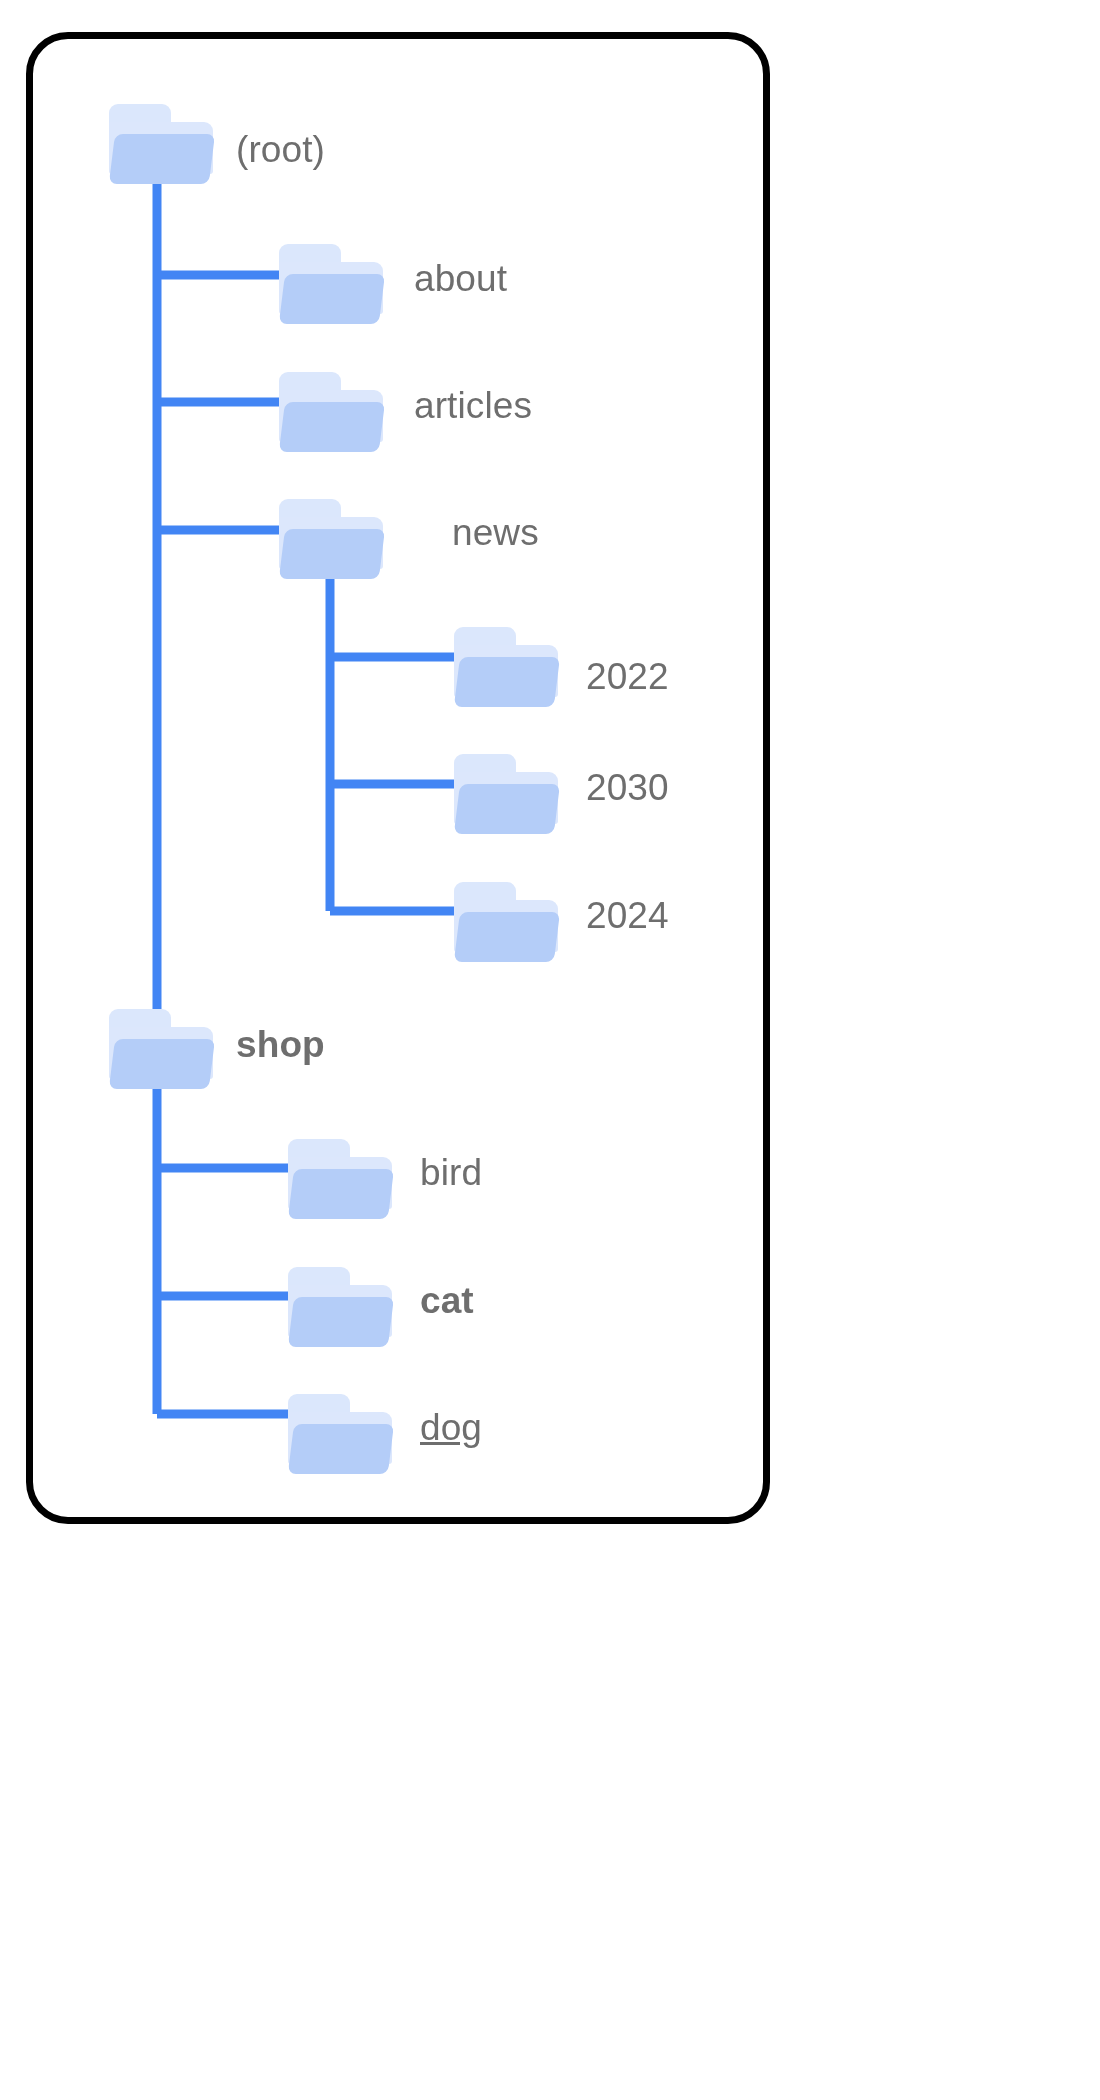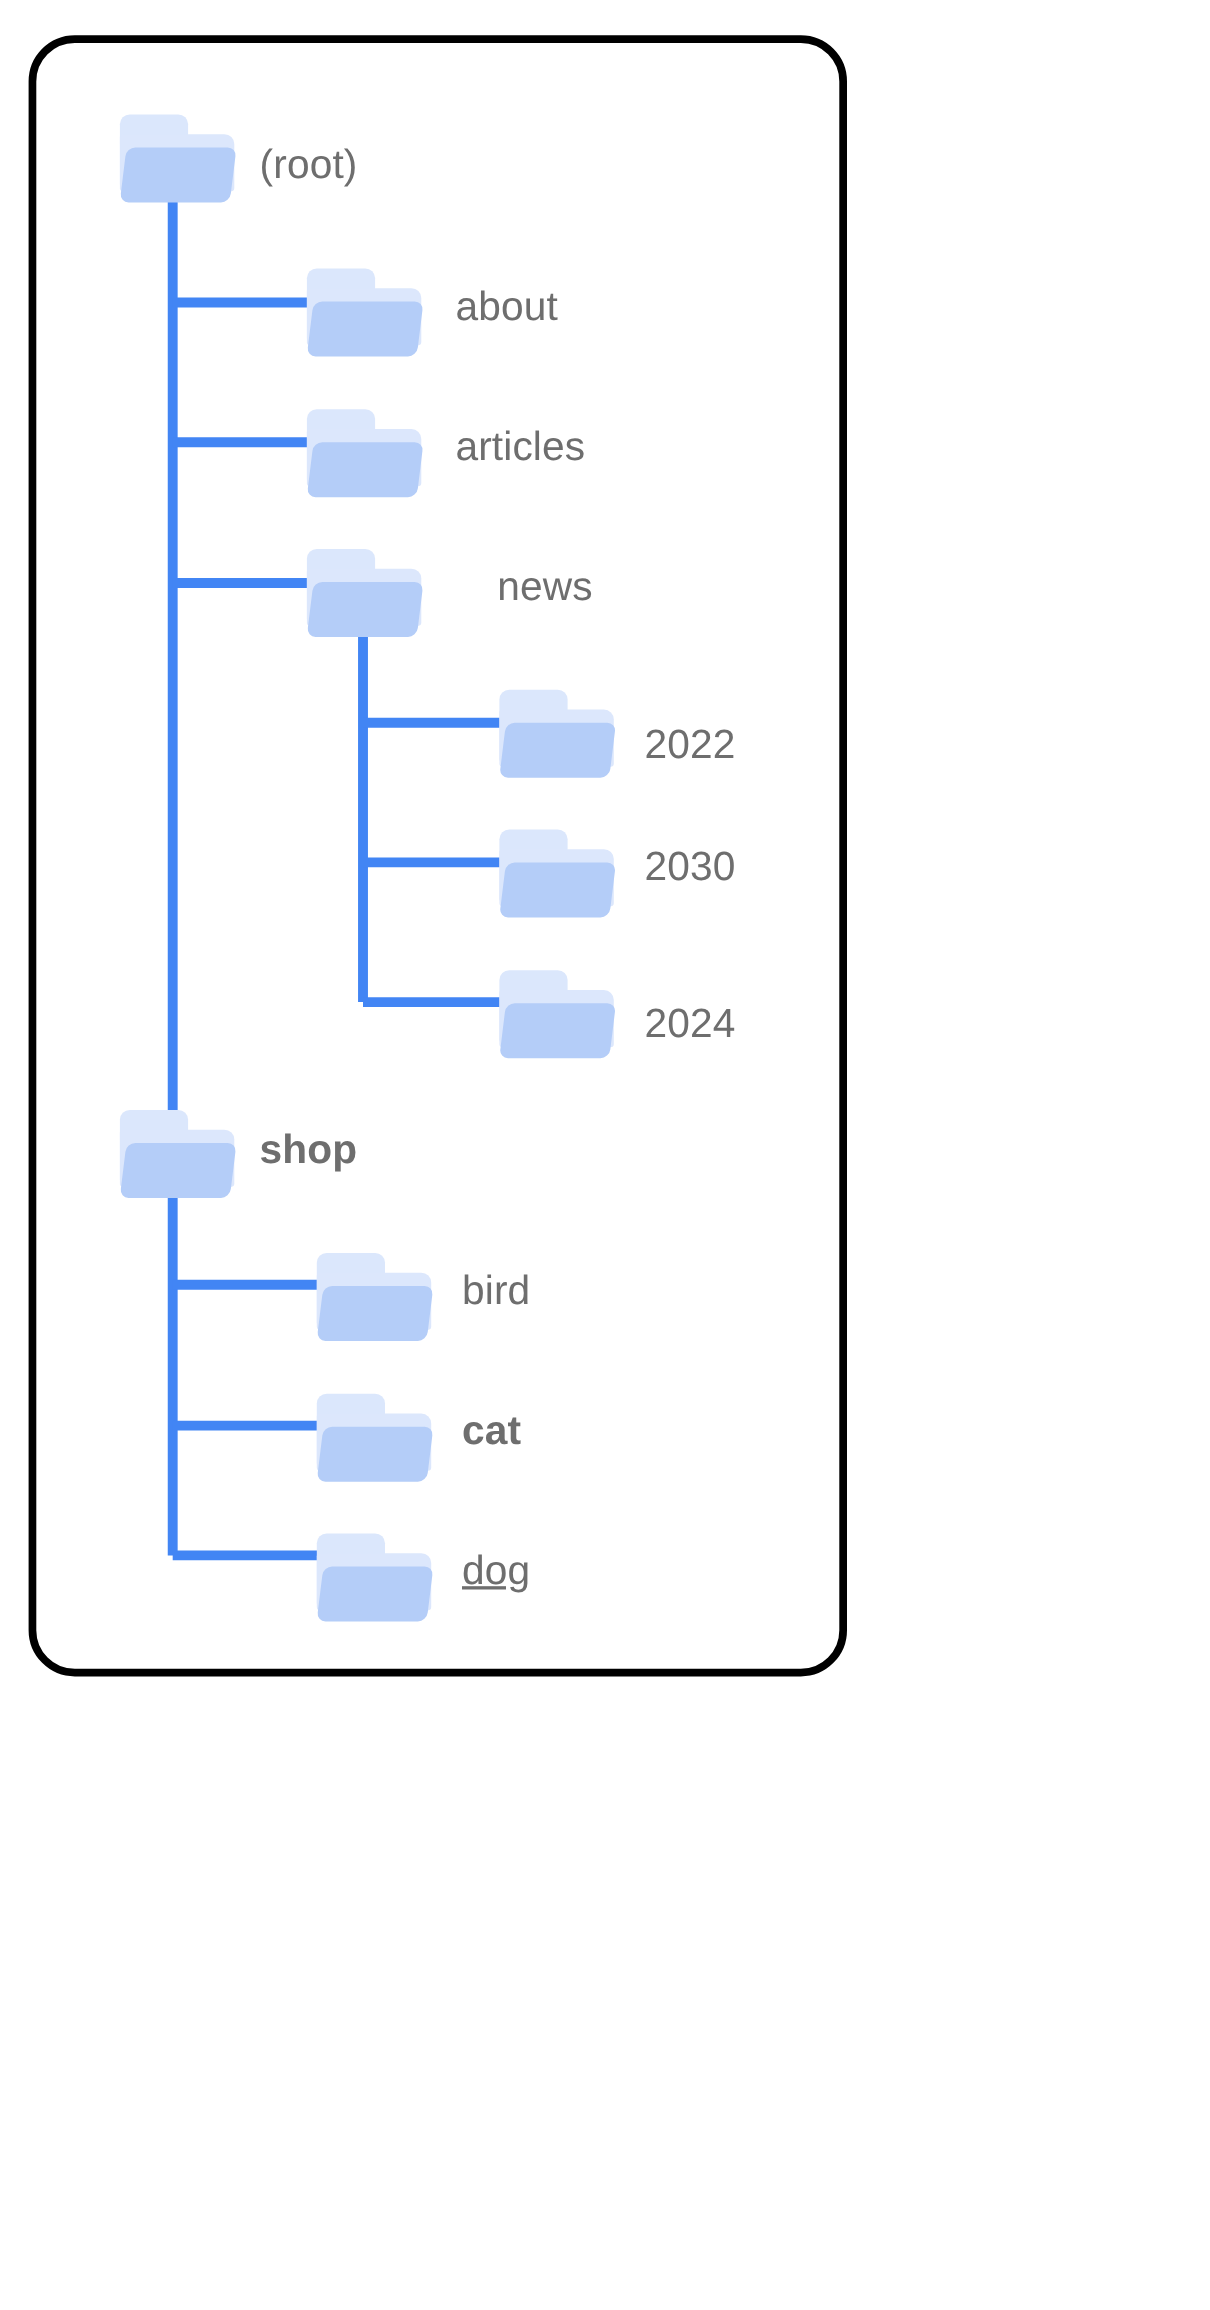--- a/index.html
+++ b/index.html
@@ -118,21 +118,21 @@
     <div class="md"></div>
     <div class="ft"></div>
   </div>
   <div class="lbl" style="left:586px;top:769px;">2030</div>
 
   <div class="folder" style="left:450px;top:878px;">
     <div class="bk"></div>
     <div class="md"></div>
     <div class="ft"></div>
   </div>
-  <div class="lbl" style="left:586px;top:897px;margin-top:15px;">2024</div>
+  <div class="lbl" style="left:586px;top:897px;">2024</div>
 
   <div class="folder" style="left:105px;top:1005px;">
     <div class="bk"></div>
     <div class="md"></div>
     <div class="ft"></div>
   </div>
   <div class="lbl" style="left:236px;top:1026px;font-weight:bold;">shop</div>
 
   <div class="folder" style="left:284px;top:1135px;">
     <div class="bk"></div>

